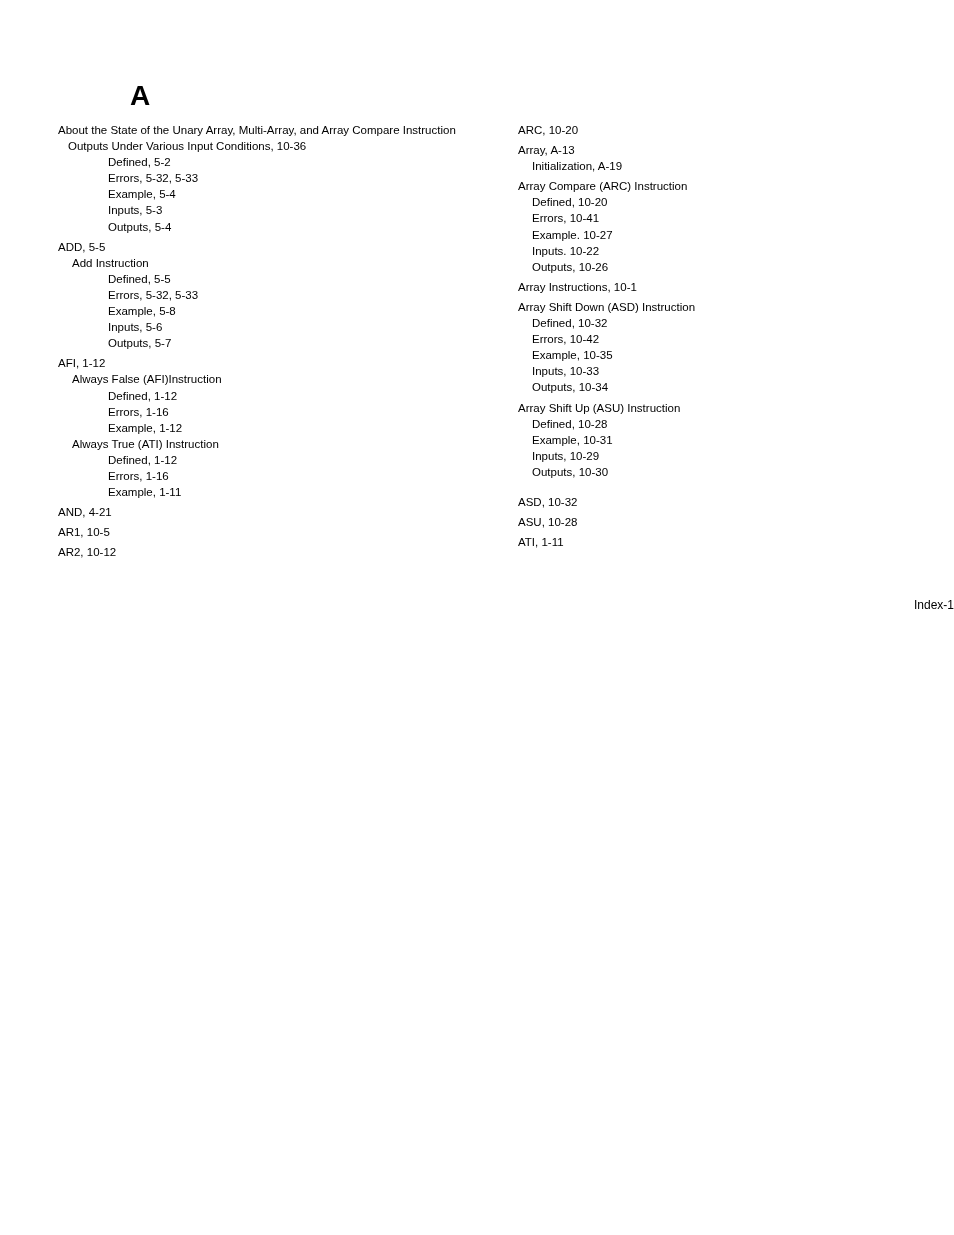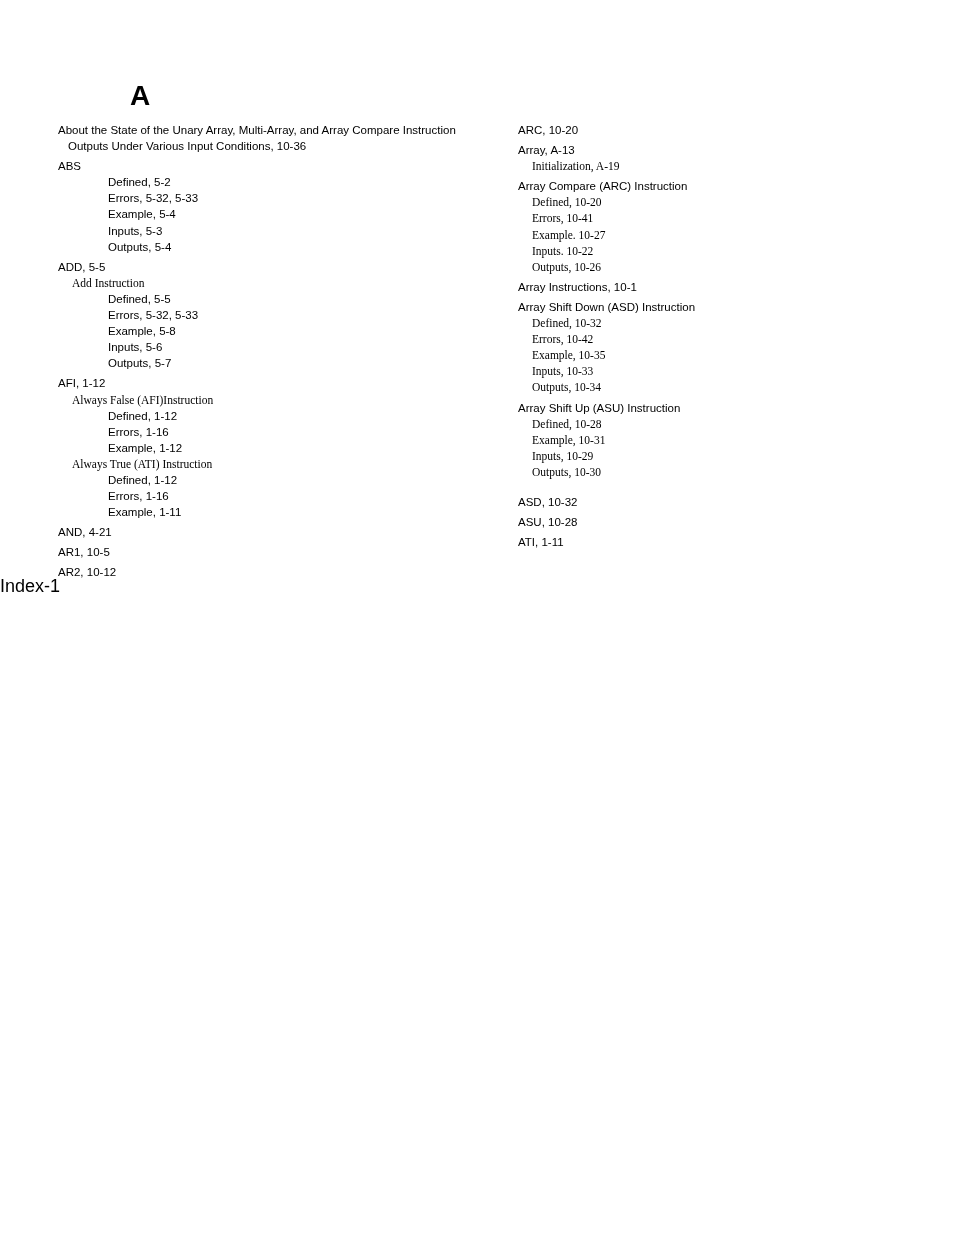--- a/index.html
+++ b/index.html
@@ -39,57 +39,55 @@
     .entry-0 {
       font-size: 11.5px;
       line-height: 1.4;
       margin-top: 2px;
       margin-left: 8px;
     }
     .entry-1 {
       font-size: 11.5px;
       line-height: 1.4;
       margin-left: 22px;
-      font-family: Liberation Serif, serif;
     }
     .entry-2 {
       font-size: 11.5px;
       line-height: 1.4;
       margin-left: 50px;
       padding-left: 8px;
     }
     .wrap-indent {
       text-indent: -10px;
       padding-left: 10px;
     }
     .gap-small {
       margin-top: 4px;
     }
     .gap-med {
       margin-top: 14px;
     }
     .footer {
       position: absolute;
-      top: 576px;
+      top: 598px;
       width: 100%;
-      text-align: left;
-      font-size: 18px;
+      text-align: right;
+      font-size: 12px;
     }
   </style>
 </head>
 <body>
 
 <div class="page">
   <div class="section-letter">A</div>
 
   <div class="columns">
     <div class="col col-left">
       <div class="entry-0 wrap-indent">About the State of the Unary Array, Multi-Array, and Array Compare Instruction Outputs Under Various Input Conditions, 10-36</div>
 
-      <div class="entry-0 gap-small">ABS</div>
       <div class="entry-2">Defined, 5-2</div>
       <div class="entry-2">Errors, 5-32, 5-33</div>
       <div class="entry-2">Example, 5-4</div>
       <div class="entry-2">Inputs, 5-3</div>
       <div class="entry-2">Outputs, 5-4</div>
 
       <div class="entry-0 gap-small">ADD, 5-5</div>
       <div class="entry-1">Add Instruction</div>
       <div class="entry-2">Defined, 5-5</div>
       <div class="entry-2">Errors, 5-32, 5-33</div>

